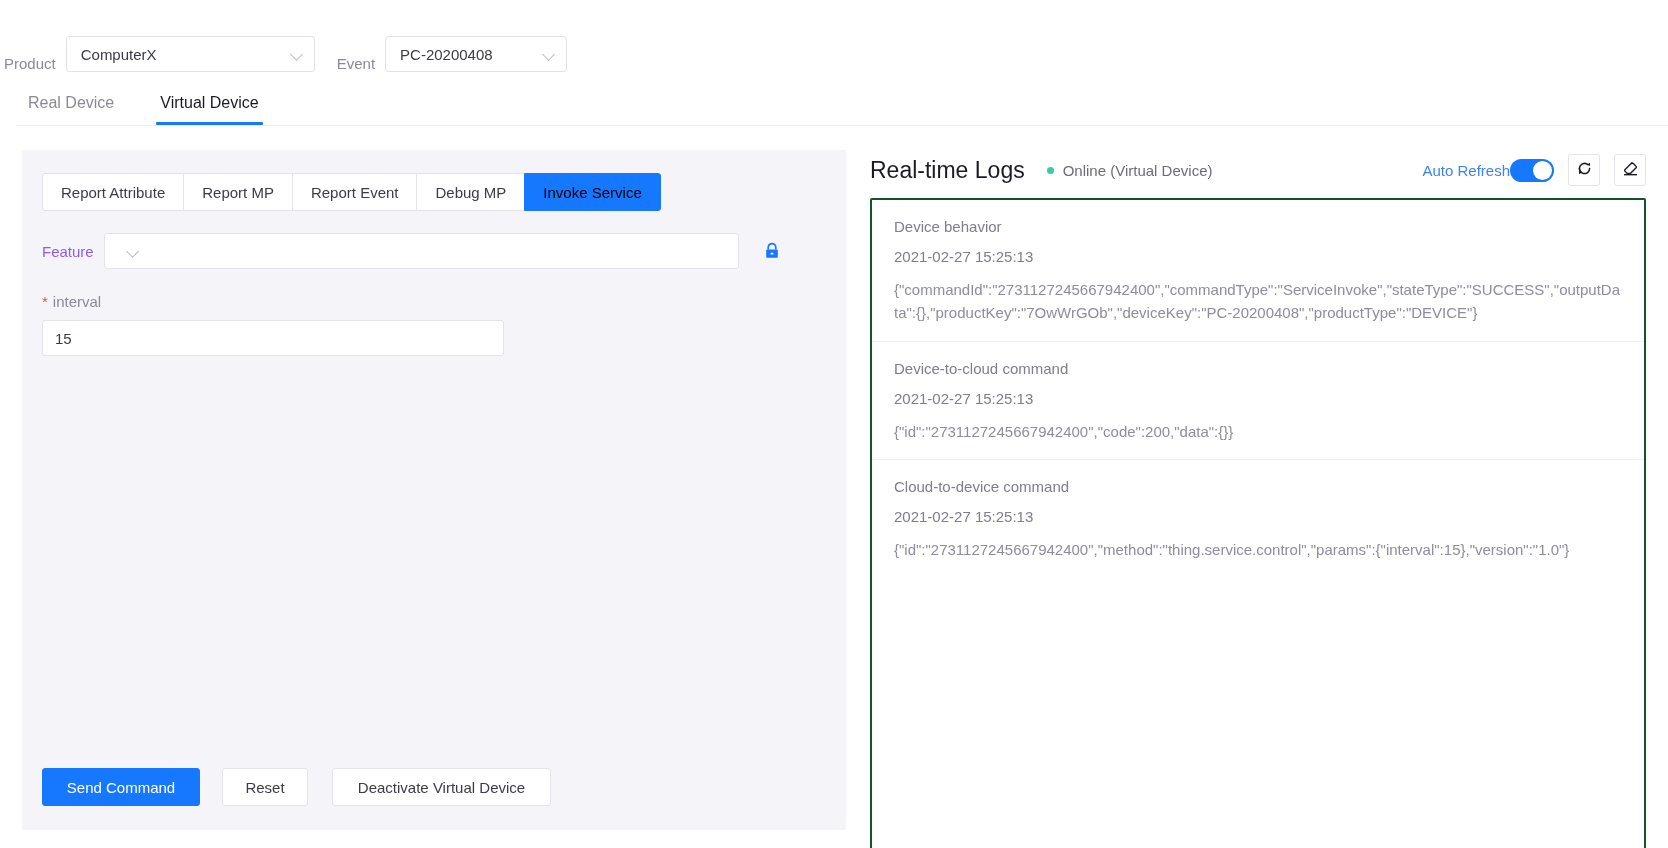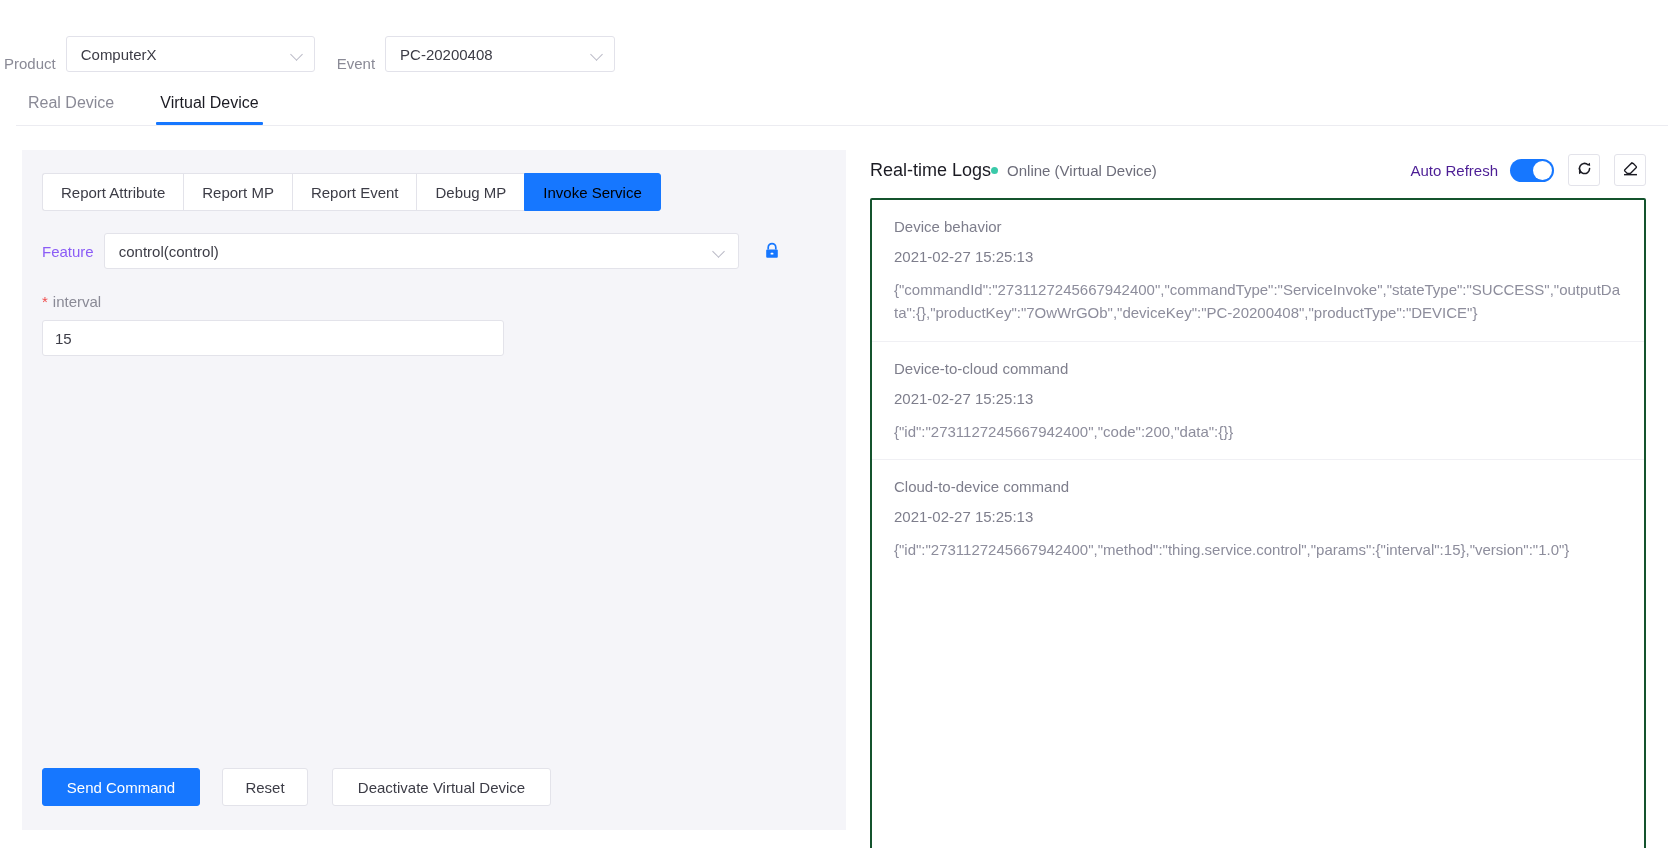--- a/index.html
+++ b/index.html
@@ -20,21 +20,21 @@
   .field-label {
     font-size: 15px; color: #8a8a96; margin-right: 10px; white-space: nowrap;
   }
   .select-box {
     height: 36px; border: 1px solid #e2e2ea; border-radius: 3px;
     background: #ffffff; display: flex; align-items: center;
     padding: 0 10px 0 14px; position: relative;
   }
   .select-box .sel-text { font-size: 15px; color: #3c3c46; flex: 1; }
   .select-box.product { width: 249px; }
-  .select-box.device  { width: 230px; margin-top: 48px; }
+  .select-box.device  { width: 182px; margin-top: 48px; }
   .spacer-18 { width: 22px; }
   .caret {
     width: 13px; height: 13px; flex: 0 0 auto; margin-left: 8px;
     position: relative;
   }
   .caret::before {
     content: ""; position: absolute; left: 1px; top: 2px;
     width: 8px; height: 8px;
     border-left: 1.6px solid #b9b9c6; border-bottom: 1.6px solid #b9b9c6;
     transform: rotate(-45deg);
@@ -124,31 +124,31 @@
   .btn-deact { min-width: 219px; margin-left: 24px; }
 
   
   .right-panel {
     position: absolute; left: 870px; top: 150px;
     width: 776px; height: 680px;
   }
   .logs-header {
     height: 40px; display: flex; align-items: center; position: relative;
   }
-  .logs-title { font-size: 18px; color: #1b1b23; }
+  .logs-title { font-size: 23px; color: #1b1b23; margin-right: 22px; }
   .status-dot {
     width: 7px; height: 7px; border-radius: 50%;
     background: #3ac9a9; margin-right: 9px;
   }
   .status-text { font-size: 15px; color: #6d6d7a; }
   .hdr-right {
     position: absolute; right: 0; top: 0; height: 40px;
     display: flex; align-items: center;
   }
-  .auto-refresh-label { font-size: 15px; color: #4c1d95; margin-right: 12px; }
+  .auto-refresh-label { font-size: 15px; color: #3b82f6; }
   .toggle {
     width: 44px; height: 23px; border-radius: 12px; background: #1677ff;
     position: relative; cursor: pointer; flex: 0 0 auto;
   }
   .toggle .knob {
     position: absolute; right: 2px; top: 2px;
     width: 19px; height: 19px; border-radius: 50%; background: #ffffff;
   }
   .icon-btn {
     width: 32px; height: 32px; border: 1px solid #e3e3ea; border-radius: 3px;
@@ -199,21 +199,20 @@
     <div class="subtab">Report Attribute</div>
     <div class="subtab">Report MP</div>
     <div class="subtab">Report Event</div>
     <div class="subtab">Debug MP</div>
     <div class="subtab active">Invoke Service</div>
   </div>
 
   <div class="feature-row">
     <span class="feature-label">Feature</span>
     <div class="feature-select">
-      <span class="sel-text">control(control)</span>
       <span class="caret"></span>
     </div>
     <div class="lock-icon">
       <svg width="20" height="20" viewBox="0 0 20 20" aria-hidden="true">
         <path d="M6.2 8.6V6.4a3.8 3.8 0 0 1 7.6 0v2.2" fill="none" stroke="#1677ff" stroke-width="1.7"></path>
         <rect x="4.2" y="8.6" width="11.6" height="8.2" rx="1" fill="#1677ff"></rect>
         <rect x="8.6" y="11.8" width="2.8" height="1.7" rx="0.5" fill="#ffffff"></rect>
       </svg>
     </div>
   </div>

